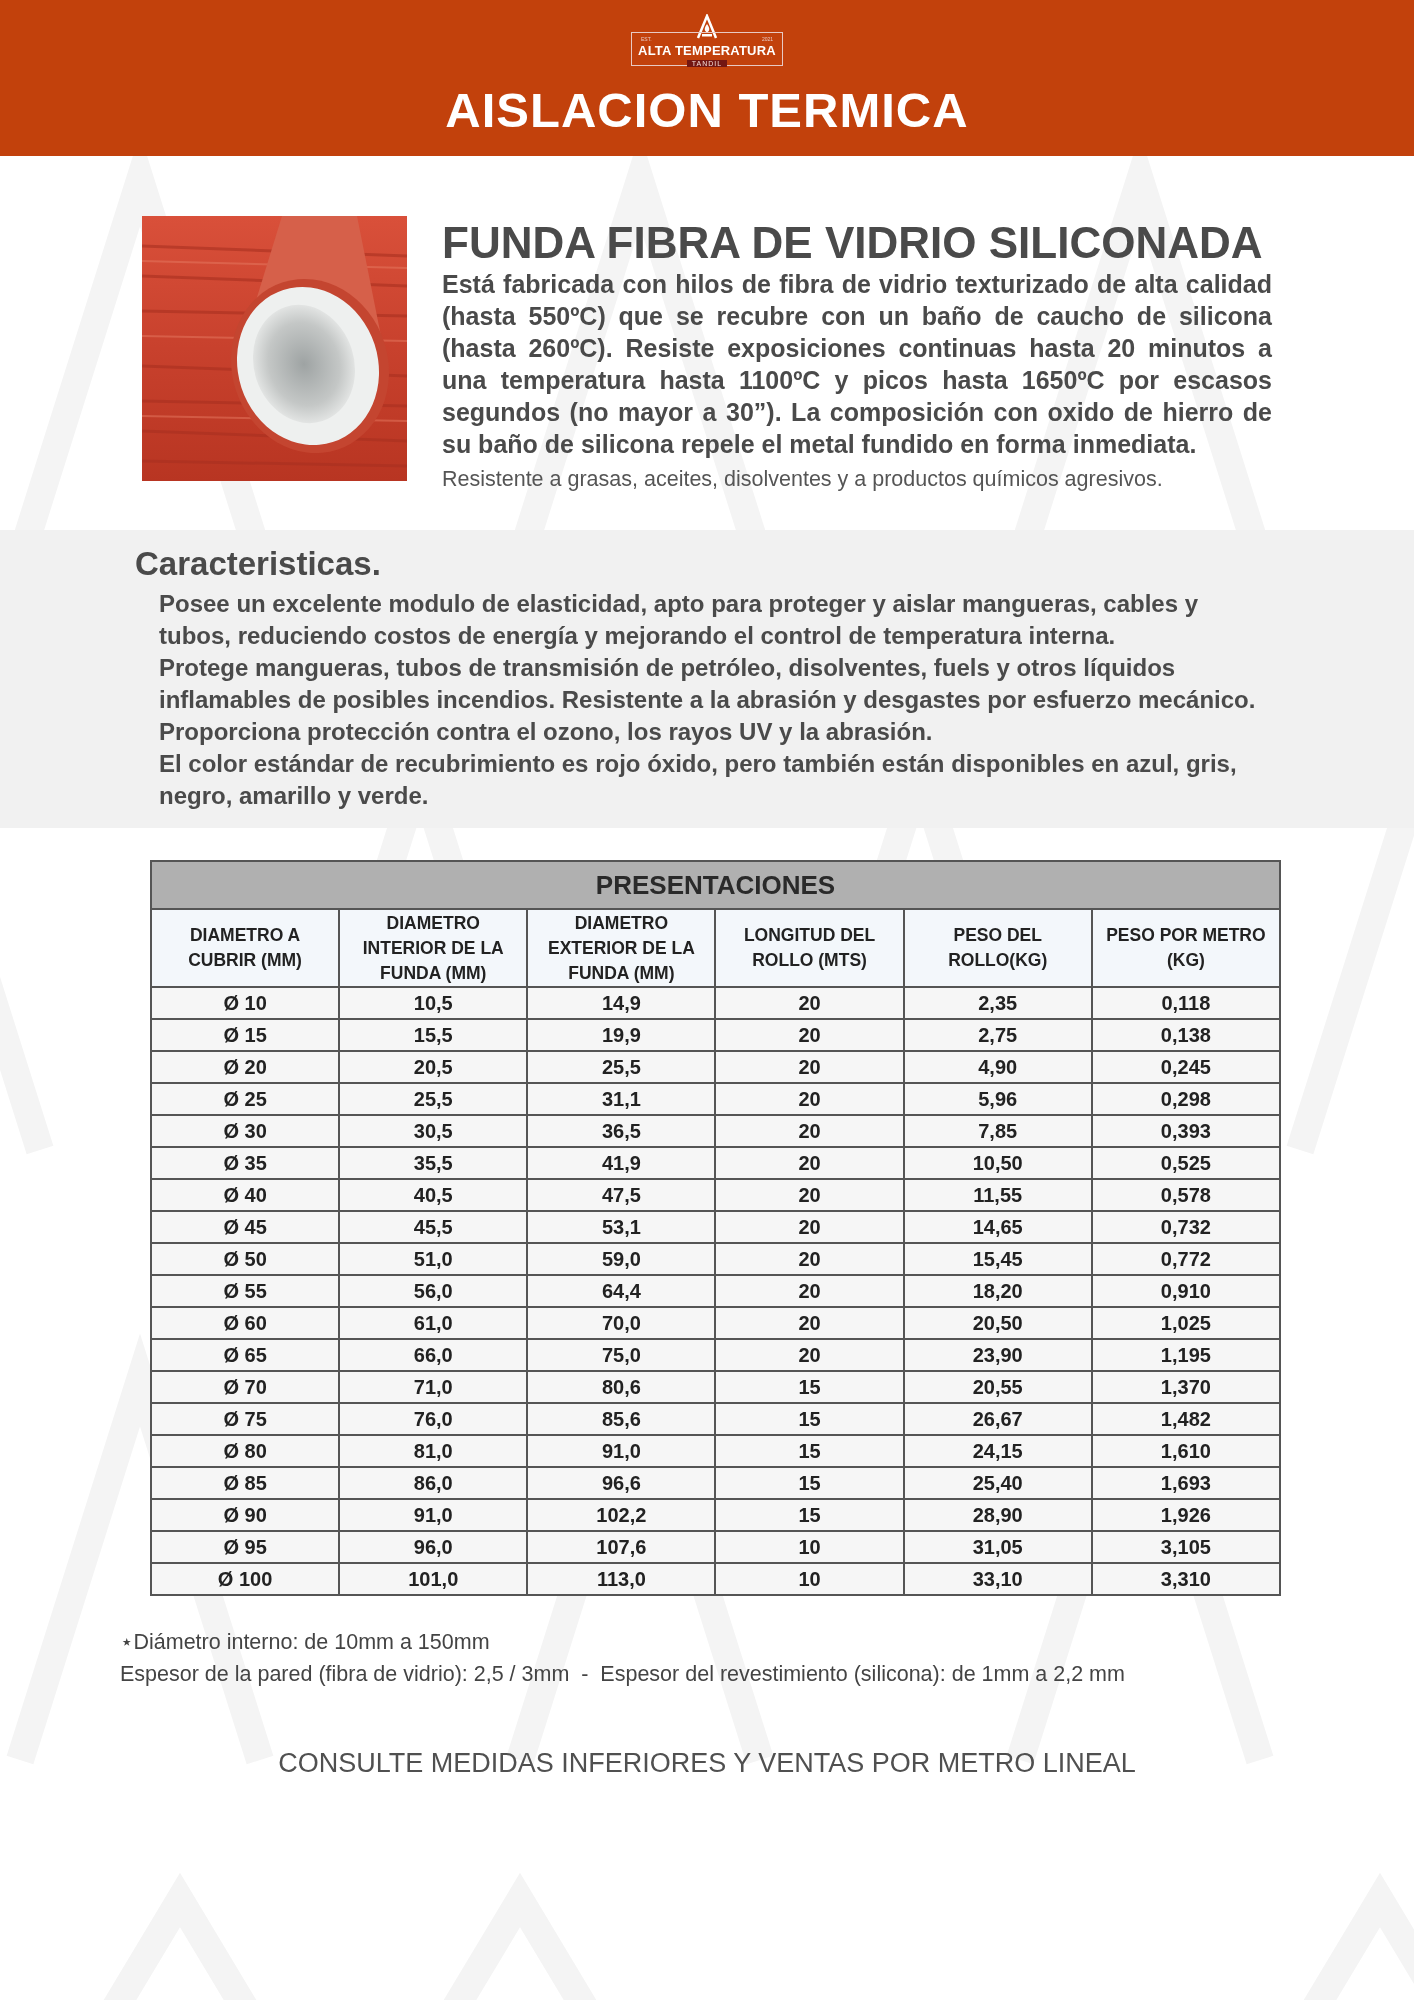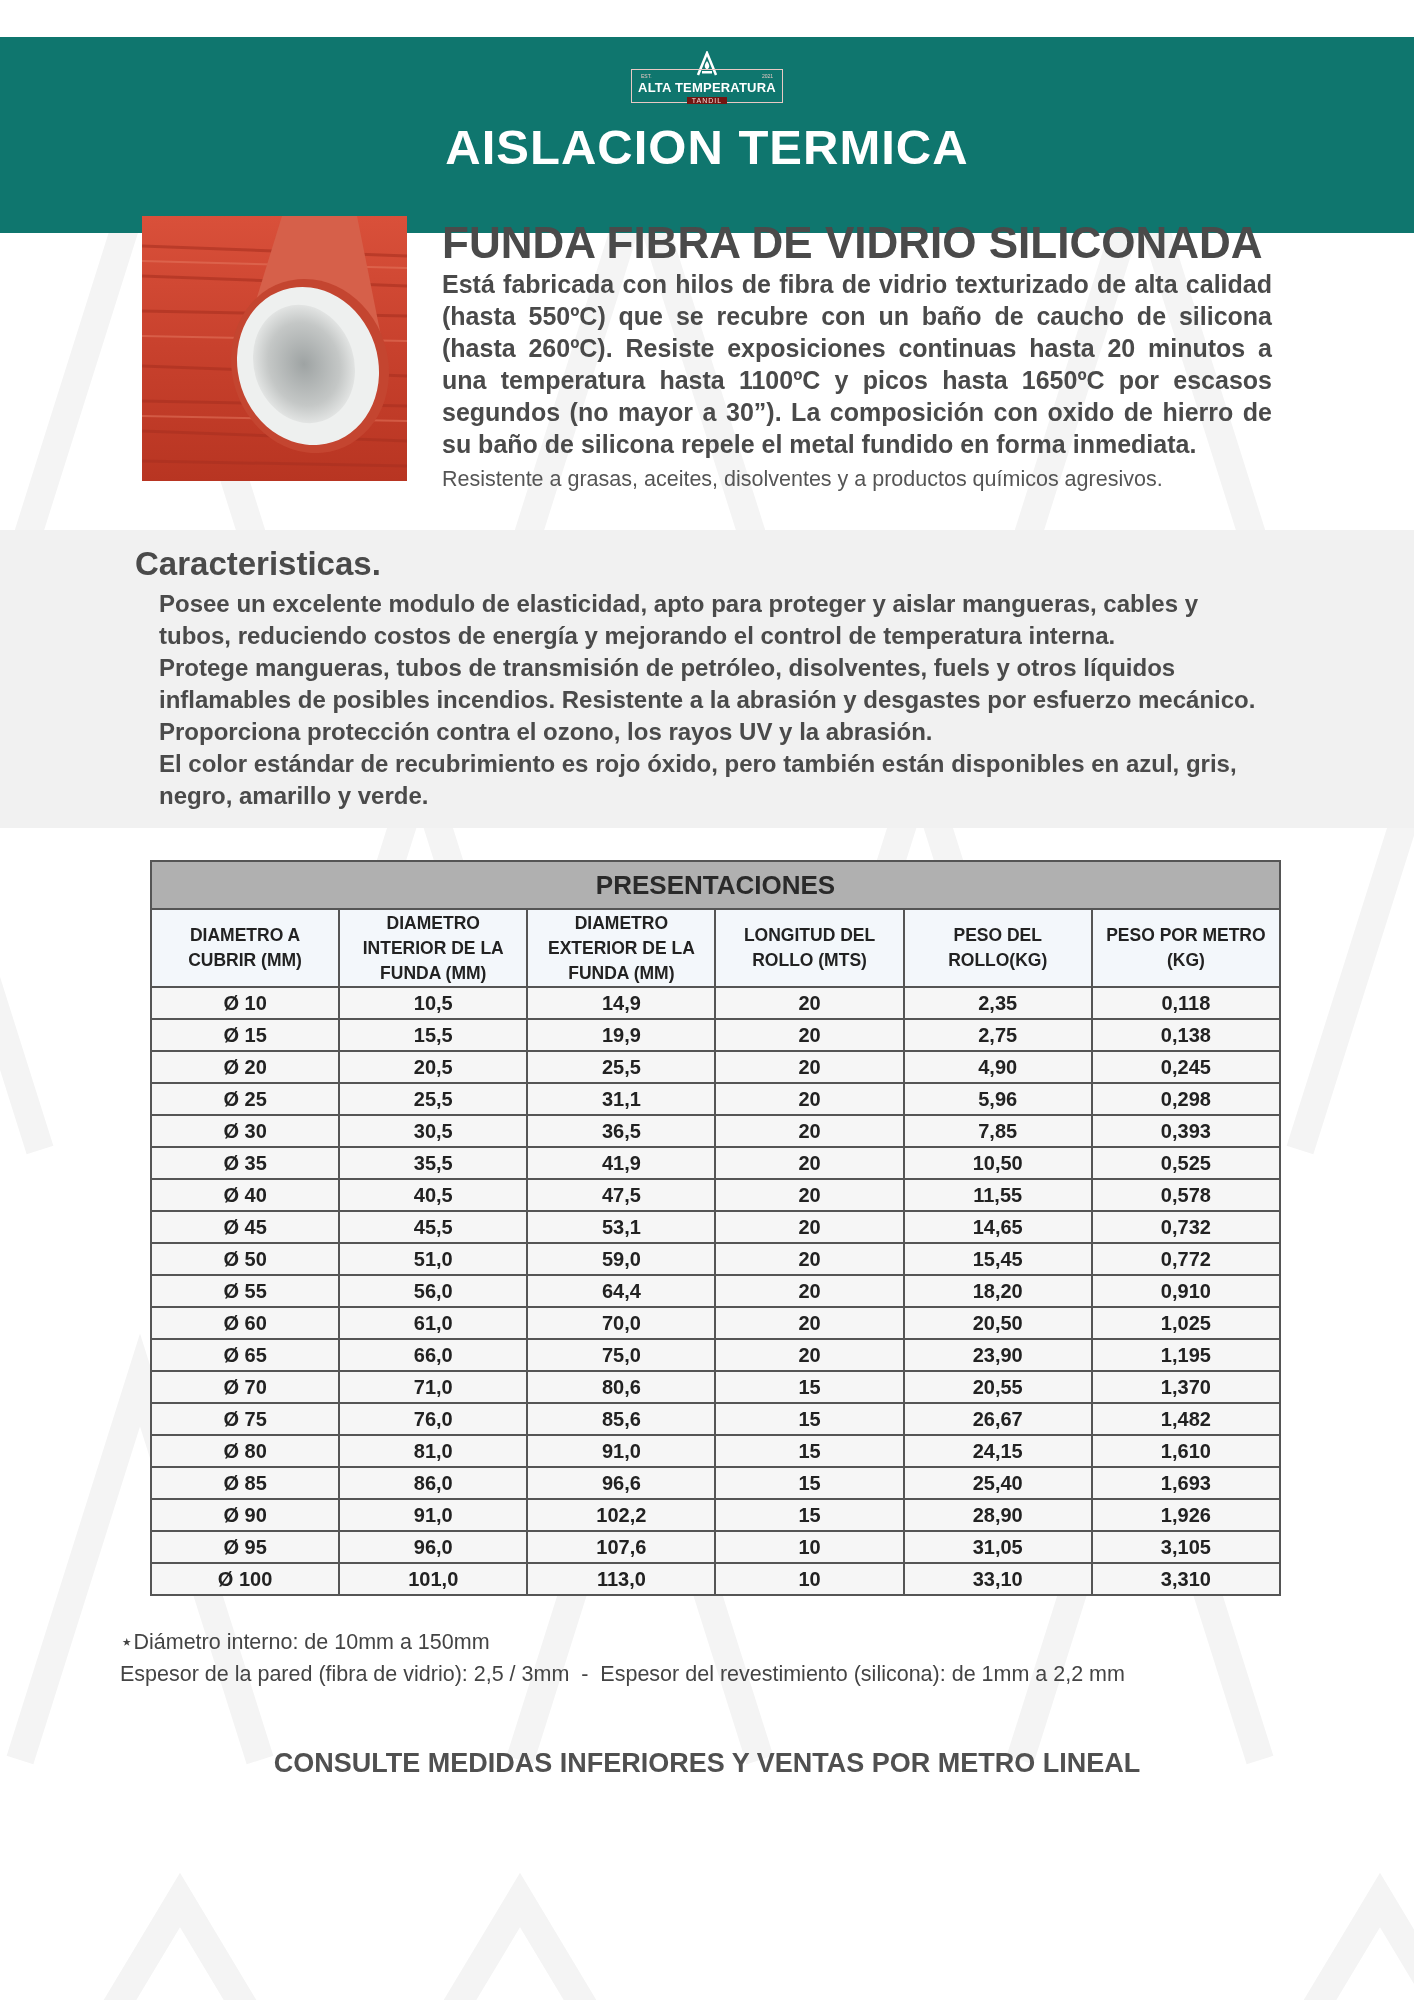--- a/index.html
+++ b/index.html
@@ -1,21 +1,21 @@
 <!DOCTYPE html>
 <html><head>
 <meta charset="utf-8">
 <style>
   * { box-sizing: border-box; margin: 0; padding: 0; }
   html, body { width: 1414px; height: 2000px; background: #ffffff; overflow: hidden; }
   body { font-family: "Liberation Sans", "DejaVu Sans", sans-serif; color: #4a4a4a; position: relative; }
 
   .watermark { position: absolute; left: 0; top: 0; width: 1414px; height: 2000px; z-index: 0; pointer-events: none; }
 
-  .header { position: absolute; left: 0; top: 0; width: 1414px; height: 196px; background: #0f766e; z-index: 2; margin-top: 37px; }
+  .header { position: absolute; left: 0; top: 0; width: 1414px; height: 156px; background: #c2410c; z-index: 2; }
   .logo { position: absolute; left: 631px; top: 14px; width: 152px; height: 58px; }
   .logo-box { position: absolute; left: 0; top: 18px; width: 152px; height: 34px; border: 1.5px solid #e8c9c4; }
   .logo-main { position: absolute; left: 0; top: 29px; width: 152px; text-align: center; font-size: 13px; font-weight: bold; color: #ffffff; letter-spacing: 0.2px; }
   .logo-sub { position: absolute; left: 56px; top: 46px; width: 40px; text-align: center; font-size: 7px; color: #f3dcd8; background: #731612; letter-spacing: 1px; }
   .logo-est { position: absolute; left: 10px; top: 22px; font-size: 5px; color: #e8c9c4; }
   .logo-year { position: absolute; right: 10px; top: 22px; font-size: 5px; color: #e8c9c4; }
   .logo-mark { position: absolute; left: 64px; top: 0; width: 24px; height: 26px; }
   .page-title { position: absolute; left: 0; top: 82px; width: 1414px; text-align: center; font-size: 49px; font-weight: bold; color: #ffffff; letter-spacing: 1px; }
 
   .product-photo { position: absolute; left: 142px; top: 216px; width: 265px; height: 265px; z-index: 2; overflow: hidden; }
@@ -31,21 +31,21 @@
 
   .table-wrap { position: absolute; left: 142px; top: 860px; width: 1131px; z-index: 2; }
   table { border-collapse: collapse; width: 1131px; table-layout: fixed; margin-left: 8px; }
   th, td { border: 2px solid #555; text-align: center; color: #222; }
   .tbl-title { background: #b0b0b0; height: 48px; font-size: 26px; font-weight: bold; color: #2a2a2a; }
   .col-head { background: #f3f7fb; height: 78px; font-size: 17.5px; line-height: 25px; font-weight: bold; padding: 0 6px; }
   td { background: #f6f6f6; height: 32px; font-size: 20px; font-weight: bold; padding: 0; }
 
   .notes { position: absolute; left: 120px; top: 1626px; z-index: 2; }
   .notes p { font-size: 21.5px; line-height: 32px; color: #444; }
-  .cta { position: absolute; left: 0; top: 1748px; width: 1414px; text-align: center; font-size: 27px; font-weight: bold; color: #505050; z-index: 2; }
+  .cta { position: absolute; left: 0; top: 1748px; width: 1414px; text-align: center; font-size: 27px; font-weight: normal; color: #505050; z-index: 2; }
 </style>
 </head>
 <body>
 
 <svg class="watermark" viewBox="0 0 1414 2000">
   <g fill="none" stroke="#f4f4f4" stroke-width="28">
     <path d="M20 560 L140 180 L260 560"></path>
     <path d="M520 560 L640 180 L760 560"></path>
     <path d="M1020 560 L1140 180 L1260 560"></path>
     <path d="M-200 1150 L-80 770 L40 1150"></path>

